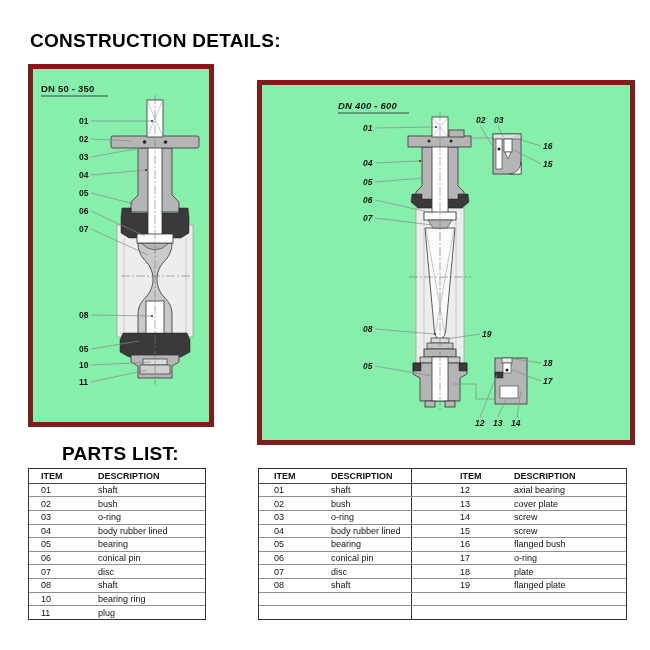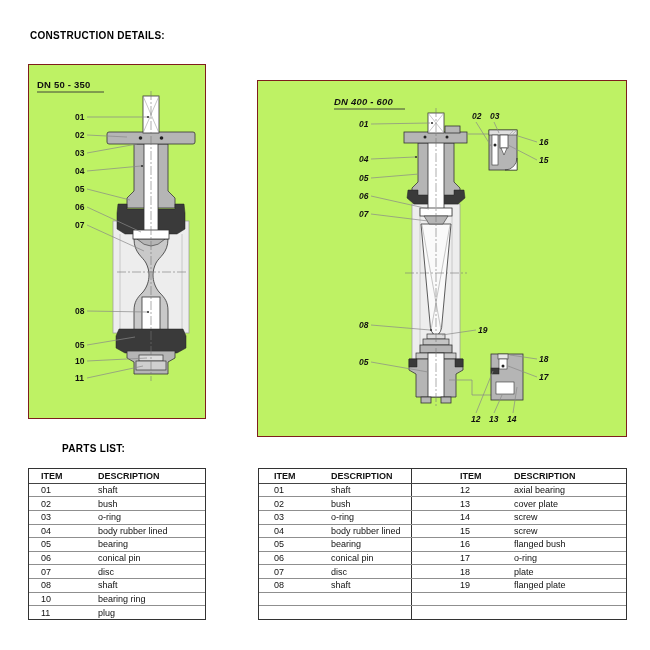--- a/index.html
+++ b/index.html
@@ -1,24 +1,24 @@
 <!DOCTYPE html>
 <html><head>
 <meta charset="utf-8">
 <style>
   html,body { margin:0; padding:0; }
   body {
     width:650px; height:650px; position:relative; background:#ffffff;
     font-family:"Liberation Sans", sans-serif; color:#111;
   }
-  .heading { position:absolute; font-weight:bold; font-size:10px; letter-spacing:.3px; color:#000; }
+  .heading { position:absolute; font-weight:bold; font-size:19px; letter-spacing:.3px; color:#000; }
   #construction-heading { left:30px; top:30px; }
   #parts-heading { left:30px; top:443px;padding-left:32px; }
 
-  .dbox { position:absolute; border:1px solid #7f1d1d; background:#bef264; }
+  .dbox { position:absolute; border:5px solid #7f1d1d; background:#86efac; }
   #box-left  { left:28px; top:64px; width:176px; height:353px; }
   #box-right { left:257px; top:80px; width:368px; height:355px;font-style:italic; }
   .dbox svg { display:block; }
 
   
   .metal   { fill:#b5b5b5; stroke:#333; stroke-width:.8; }
   .metal2  { fill:#c9c9c9; stroke:#333; stroke-width:.8; }
   .seal    { fill:#3a3a3a; stroke:#222; stroke-width:.5; }
   .whitep  { fill:#ffffff; stroke:#333; stroke-width:.8; }
   .lightb  { fill:#ededed; stroke:#999; stroke-width:.7; }

